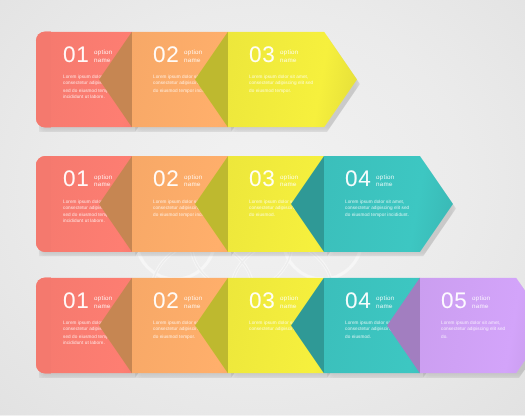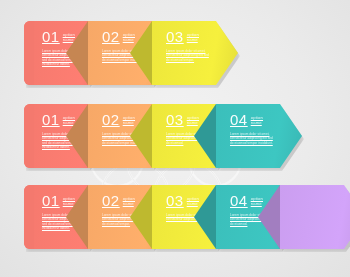--- a/index.html
+++ b/index.html
@@ -88,21 +88,20 @@
     clip-path: polygon(0 50%, 100% 0, 100% 100%);
     z-index: 2;
   }
 
   .content {
     position: absolute;
     left: 14px;
     top: 9px;
     right: 28px;
     z-index: 3;
-    text-decoration: underline;
   }
   .arrow.first .content { left: 18px; }
 
   .head {
     display: flex;
     align-items: flex-start;
     gap: 3px;
     margin-bottom: 5px;
   }
   .num {
@@ -284,15 +283,22 @@
             <div class="num">04</div>
             <div class="label">option name</div>
           </div>
           <div class="body-text">Lorem ipsum dolor sit amet, consectetur adipiscing elit sed do eiusmod.</div>
         </div>
       </div>
       <div class="arrow narrow" style="left: 280px; width: 86px; z-index: 14;">
         <div class="arrow-shadow"></div>
         <div class="arrow-shape" style="background: linear-gradient(100deg, rgb(203, 158, 240) 0%, rgb(211, 164, 250) 70%, rgb(195, 152, 230) 100%);"></div>
         <div class="fold" style="background: rgb(162, 126, 192);"></div>
+        <div class="content">
+          <div class="head">
+            <div class="num">05</div>
+            <div class="label">option name</div>
+          </div>
+          <div class="body-text">Lorem ipsum dolor sit amet, consectetur adipiscing elit sed do.</div>
+        </div>
       </div>
     </div>
 </div>
 
 </body></html>

